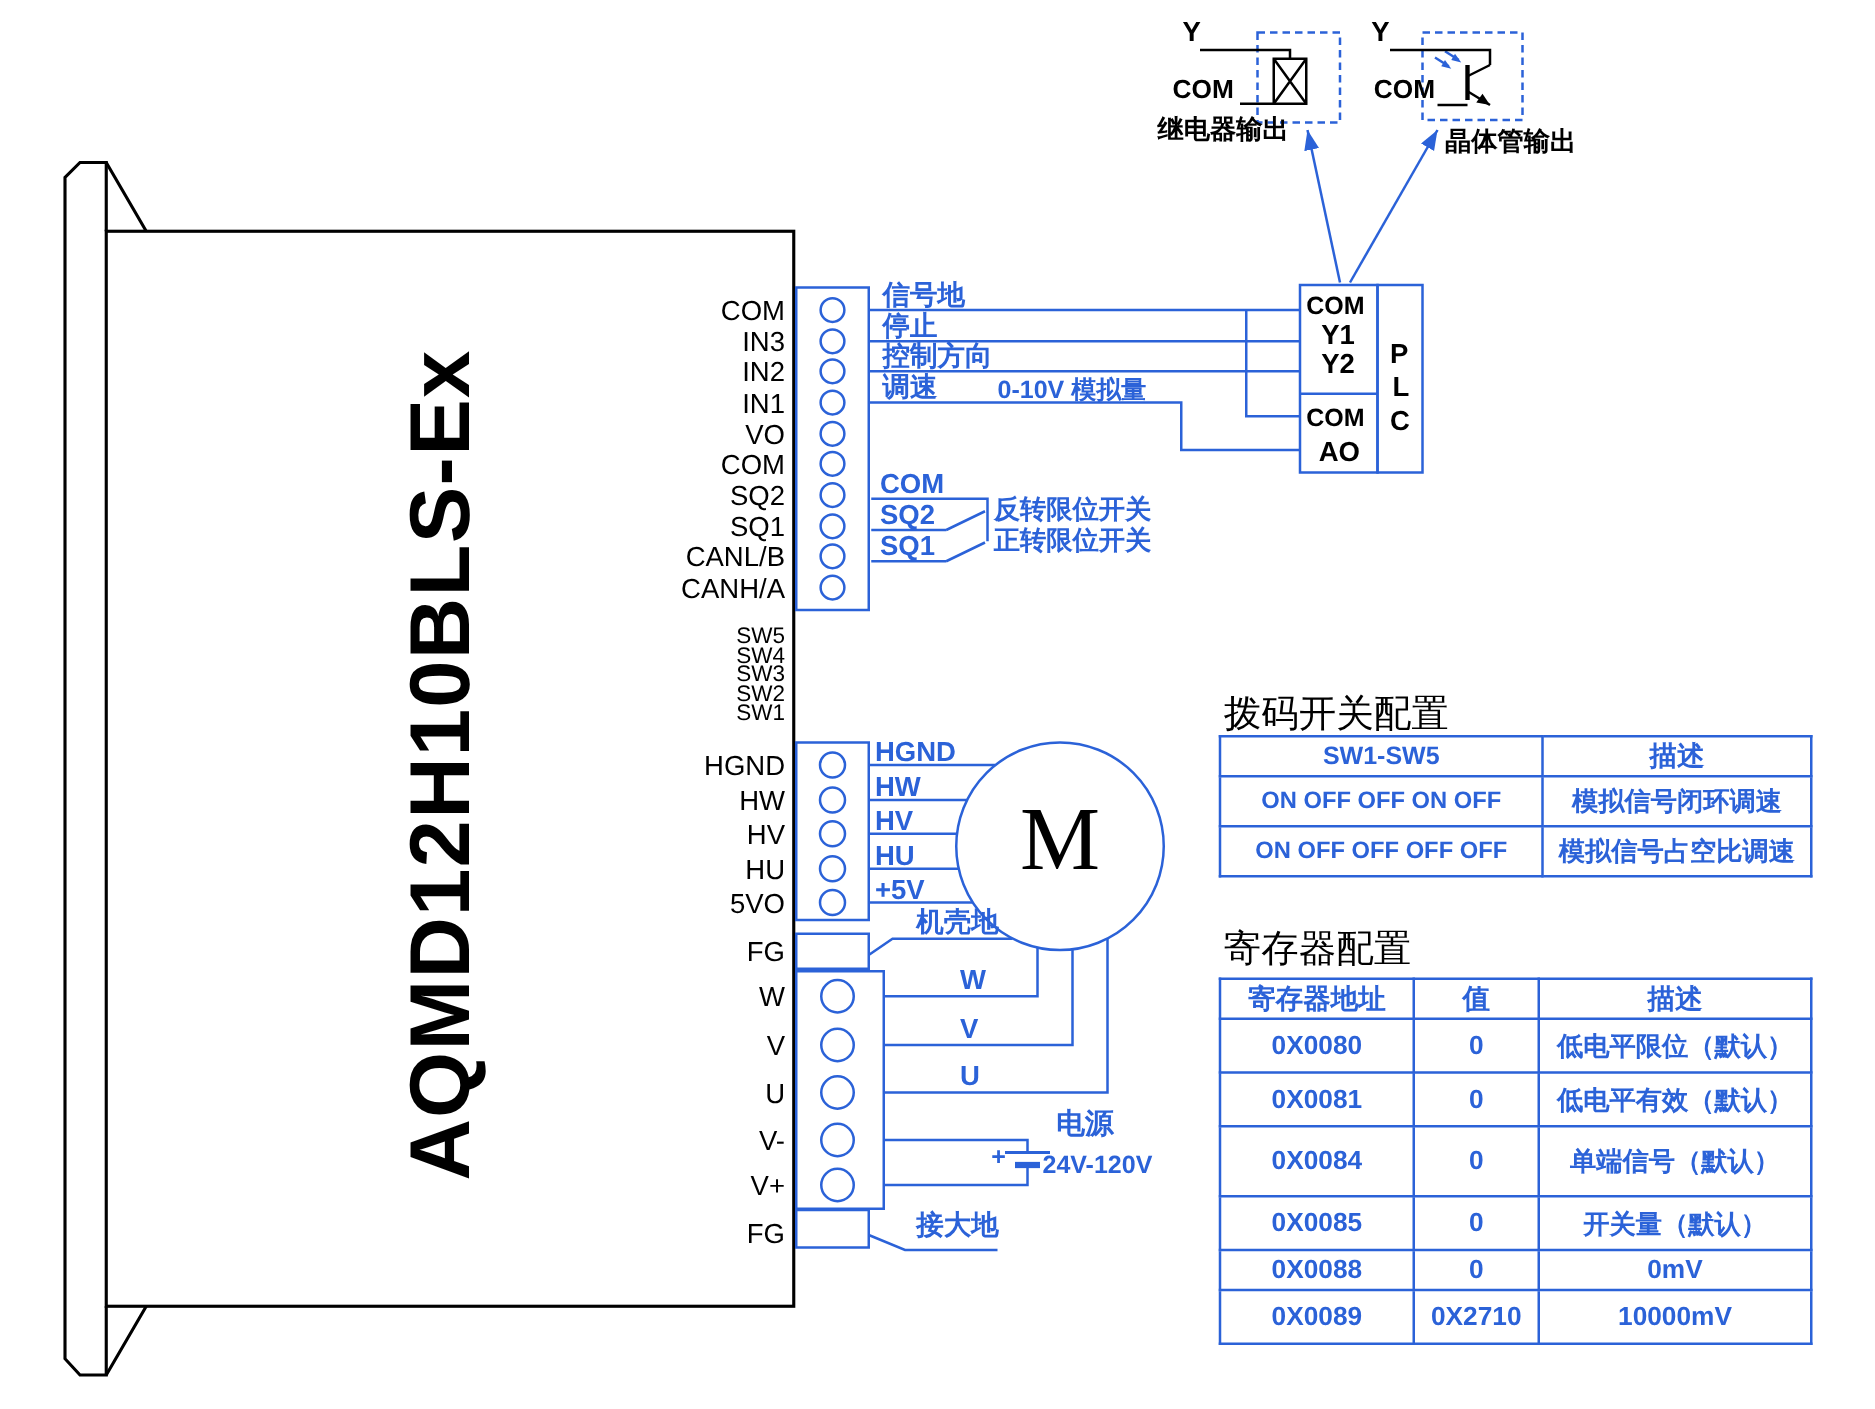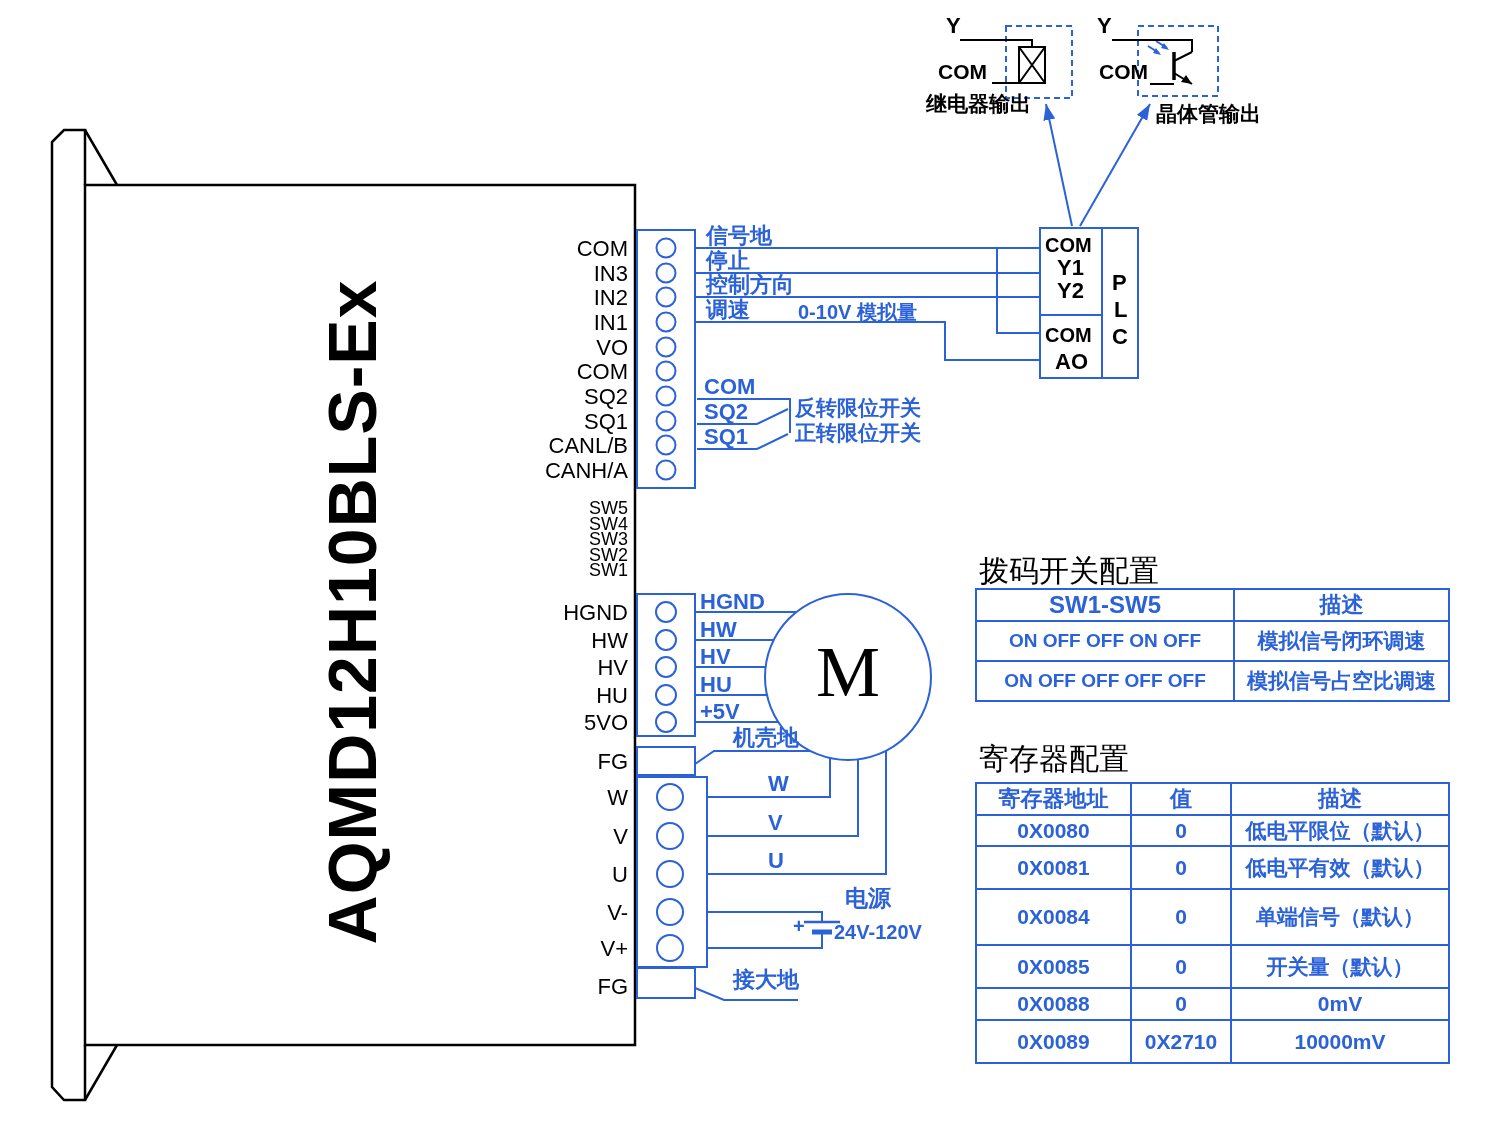--- a/index.html
+++ b/index.html
@@ -219,21 +219,21 @@
   <div class="bl f21" style="left:1156px;top:102px">晶体管输出</div>
 
   <div class="ttl" style="left:979px;top:551px">拨码开关配置</div>
   <table class="cfg" style="left:975px;top:588px;width:473px">
     <colgroup>
         <col style="width:258px">
         <col style="width:215px">
       </colgroup>
     <tbody>
         <tr style="height:30px">
-      <td style="font-size:24px">SW1-SW5</td>
+      <td style="font-size:20px">SW1-SW5</td>
       <td style="font-size:22px">描述</td>
     </tr>
     <tr style="height:40px">
       <td style="font-size:19px">ON OFF OFF ON OFF</td>
       <td>模拟信号闭环调速</td>
     </tr>
     <tr style="height:40px">
       <td style="font-size:19px">ON OFF OFF OFF OFF</td>
       <td>模拟信号占空比调速</td>
     </tr>
@@ -246,21 +246,21 @@
         <col style="width:155px">
         <col style="width:100px">
         <col style="width:218px">
       </colgroup>
     <tbody>
         <tr style="height:20px">
       <td style="font-size:22px">寄存器地址</td>
       <td style="font-size:22px">值</td>
       <td style="font-size:22px">描述</td>
     </tr>
-    <tr style="height:31px">
+    <tr style="height:43px">
       <td>0X0080</td>
       <td>0</td>
       <td>低电平限位（默认）</td>
     </tr>
     <tr style="height:43px">
       <td>0X0081</td>
       <td>0</td>
       <td>低电平有效（默认）</td>
     </tr>
     <tr style="height:56px">

